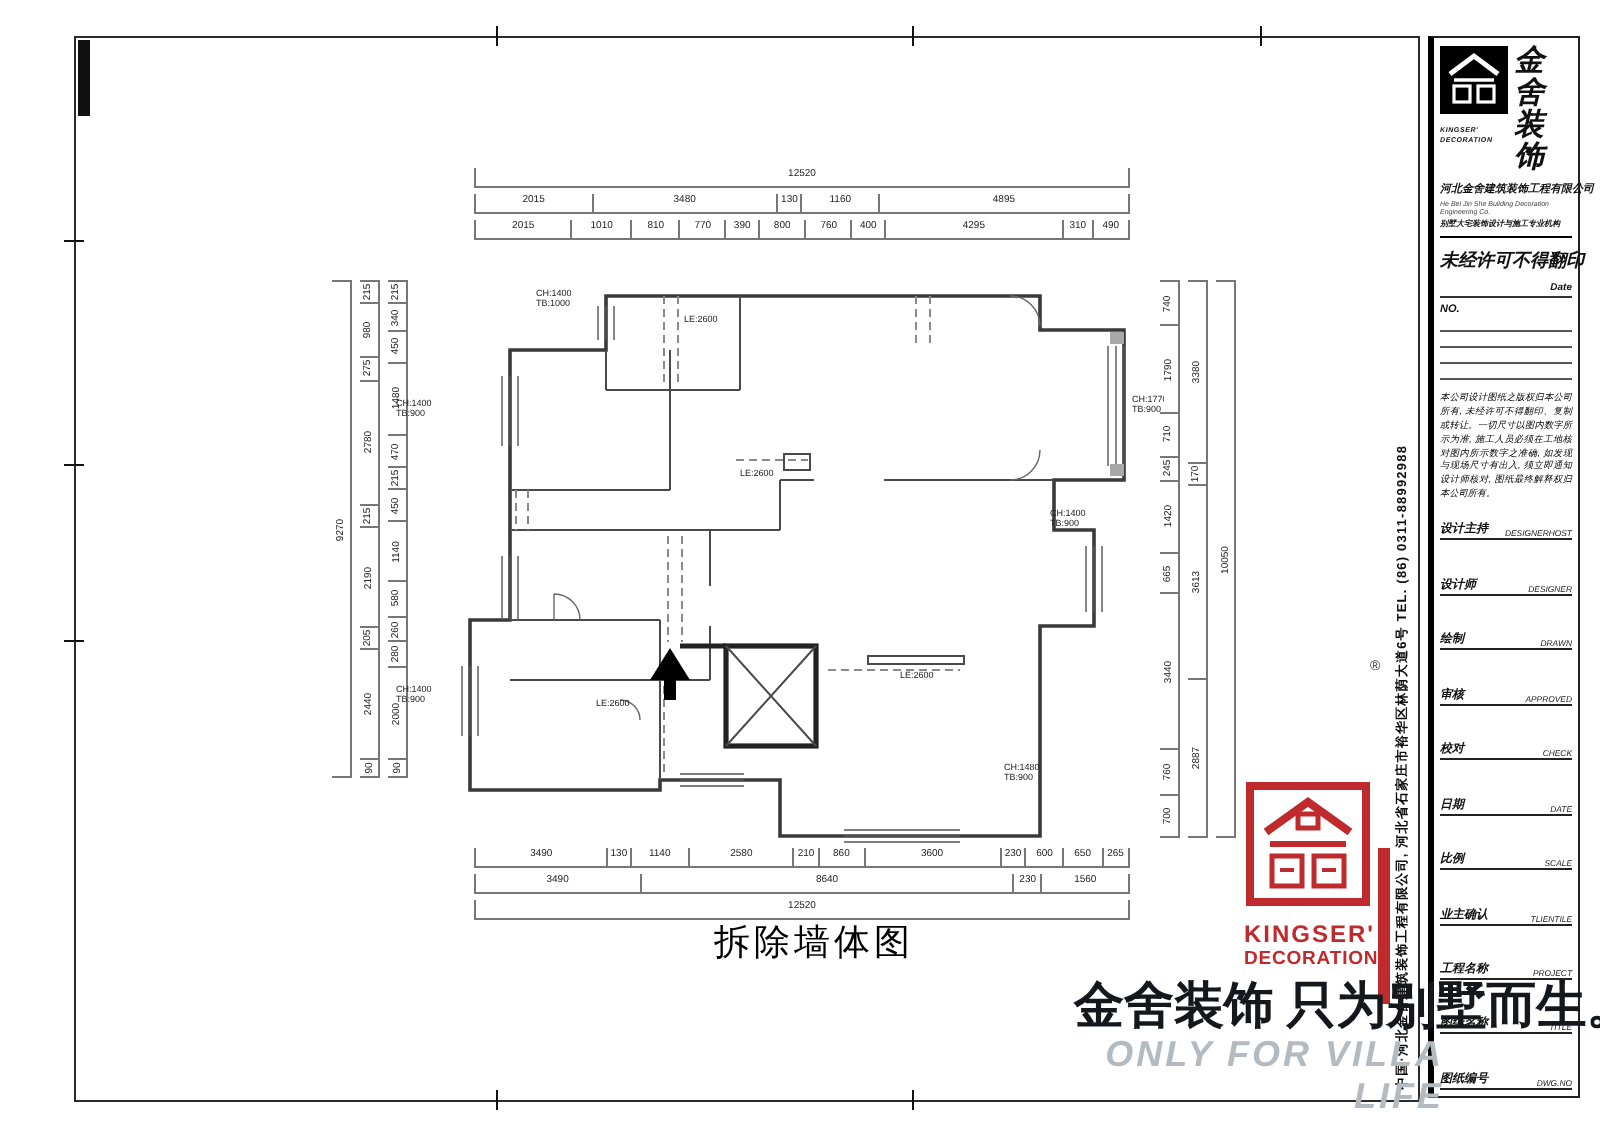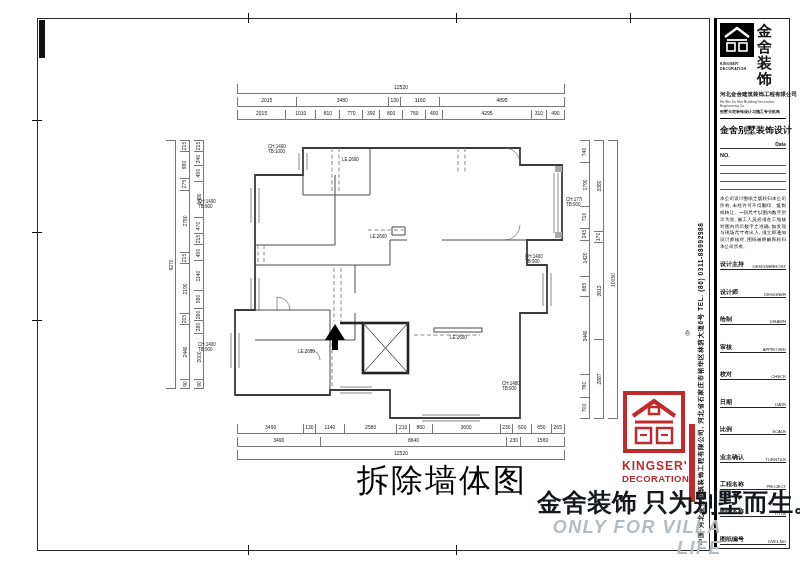--- a/index.html
+++ b/index.html
@@ -23,39 +23,39 @@
   .wall{fill:none;stroke:#3a3a3a;stroke-width:1.8;}
   .iwall{fill:none;stroke:#4a4a4a;stroke-width:1;}
   .iwall-thick{fill:none;stroke:#222;stroke-width:2.6;}
   .win{fill:none;stroke:#555;stroke-width:0.7;}
   .dash{fill:none;stroke:#8a8a8a;stroke-width:1;stroke-dasharray:4 2.5;}
   .arc{fill:none;stroke:#666;stroke-width:0.7;}
   .hatch{fill:#a9a9a9;stroke:none;}
   #plan-labels text{font-size:4.5px;fill:#222;font-family:"Liberation Sans",sans-serif;}
   
   .drawing-title{position:absolute;left:357px;top:459px;font-family:"Liberation Serif","DejaVu Serif",serif;
-                 font-size:32px;letter-spacing:2px;color:#000;white-space:nowrap;}
+                 font-size:18px;letter-spacing:2px;color:#000;white-space:nowrap;}
   .slogan-cn{position:absolute;left:537px;top:486px;z-index:6;font-family:"Liberation Serif","DejaVu Serif",serif;
              font-size:25px;font-weight:700;color:#14181c;white-space:nowrap;}
   .slogan-en{position:absolute;left:550px;top:517px;width:172px;text-align:right;z-index:5;}
   .slogan-en .l1{font-size:9.5px;font-weight:700;color:#8d969e;letter-spacing:0.5px;}
   .slogan-en .l2{font-size:18px;font-weight:700;color:#b3bbc1;letter-spacing:1.5px;font-style:italic;}
   
   .red-logo{position:absolute;left:622px;top:390px;width:64px;text-align:center;z-index:4;}
   .red-logo .rl-en1{font-size:12px;font-weight:700;letter-spacing:1px;margin-top:1px;}
   .red-logo .rl-en2{font-size:9.5px;font-weight:700;letter-spacing:0.4px;}
   
   .side-strip{position:absolute;left:697px;top:545px;width:521px;height:12px;
               transform:rotate(-90deg);transform-origin:0 0;font-size:6.5px;font-weight:700;
               letter-spacing:0.6px;white-space:nowrap;color:#0c0c0c;}
   .red-bar{position:absolute;left:689px;top:424px;width:6px;height:78px;}
   .reg-mark{position:absolute;left:685px;top:330px;font-size:7px;color:#333;}
   
   .titleblock{position:absolute;left:714px;top:18px;width:76px;height:531px;background:#fff;
-              border:1px solid #222;border-left:3px solid #000;box-sizing:border-box;z-index:3;}
+              border:1px solid #222;border-left:3px solid #000;box-sizing:border-box;z-index:3;font-style:italic;}
   .tb-inner{padding:4px 3px 3px 3px;display:flex;flex-direction:column;height:100%;box-sizing:border-box;}
   .tb-logo-row{display:flex;gap:3px;align-items:flex-start;}
   .tb-logo-txt{display:flex;flex-direction:column;font-weight:700;font-size:15px;line-height:16px;letter-spacing:1px;}
   .tb-logo-sub{font-size:3.5px;font-weight:700;letter-spacing:0.3px;line-height:4px;margin-top:1px;}
   .tb-company{font-size:5.5px;font-weight:700;margin-top:4px;white-space:nowrap;}
   .tb-en-line{font-size:3.5px;color:#444;margin-top:2px;line-height:4px;}
   .tb-sub{font-size:4px;font-weight:700;margin-top:1px;line-height:5px;}
   .tb-divider{border-top:1px solid #000;margin:4px 0 2px 0;}
   .tb-studio{font-size:9px;font-weight:700;text-align:center;margin:3px 0 2px 0;white-space:nowrap;}
   .tb-date-row{border-bottom:1px solid #333;text-align:right;font-size:5px;font-weight:700;padding-bottom:1px;margin-top:2px;}
@@ -417,21 +417,21 @@
       </div>
       <div class="tb-logo-txt">
         <span>金舍</span>
         <span>装饰</span>
       </div>
     </div>
     <div class="tb-company">河北金舍建筑装饰工程有限公司</div>
     <div class="tb-en-line">He Bei Jin She Building Decoration Engineering Co.</div>
     <div class="tb-sub">别墅大宅装饰设计与施工专业机构</div>
     <div class="tb-divider"></div>
-    <div class="tb-studio">金舍别墅装饰设计</div>
+    <div class="tb-studio">未经许可不得翻印</div>
     <div class="tb-date-row">Date</div>
     <div class="tb-no">NO.</div>
     <div class="tb-line"></div>
     <div class="tb-line"></div>
     <div class="tb-line"></div>
     <div class="tb-line"></div>
     <div class="tb-disclaimer">本公司设计图纸之版权归本公司所有, 未经许可不得翻印、复制或转让。一切尺寸以图内数字所示为准, 施工人员必须在工地核对图内所示数字之准确, 如发现与现场尺寸有出入, 须立即通知设计师核对, 图纸最终解释权归本公司所有。</div>
     <div class="tb-fields">
         <div class="tb-row">
           <span class="tb-cn">设计主持</span>

